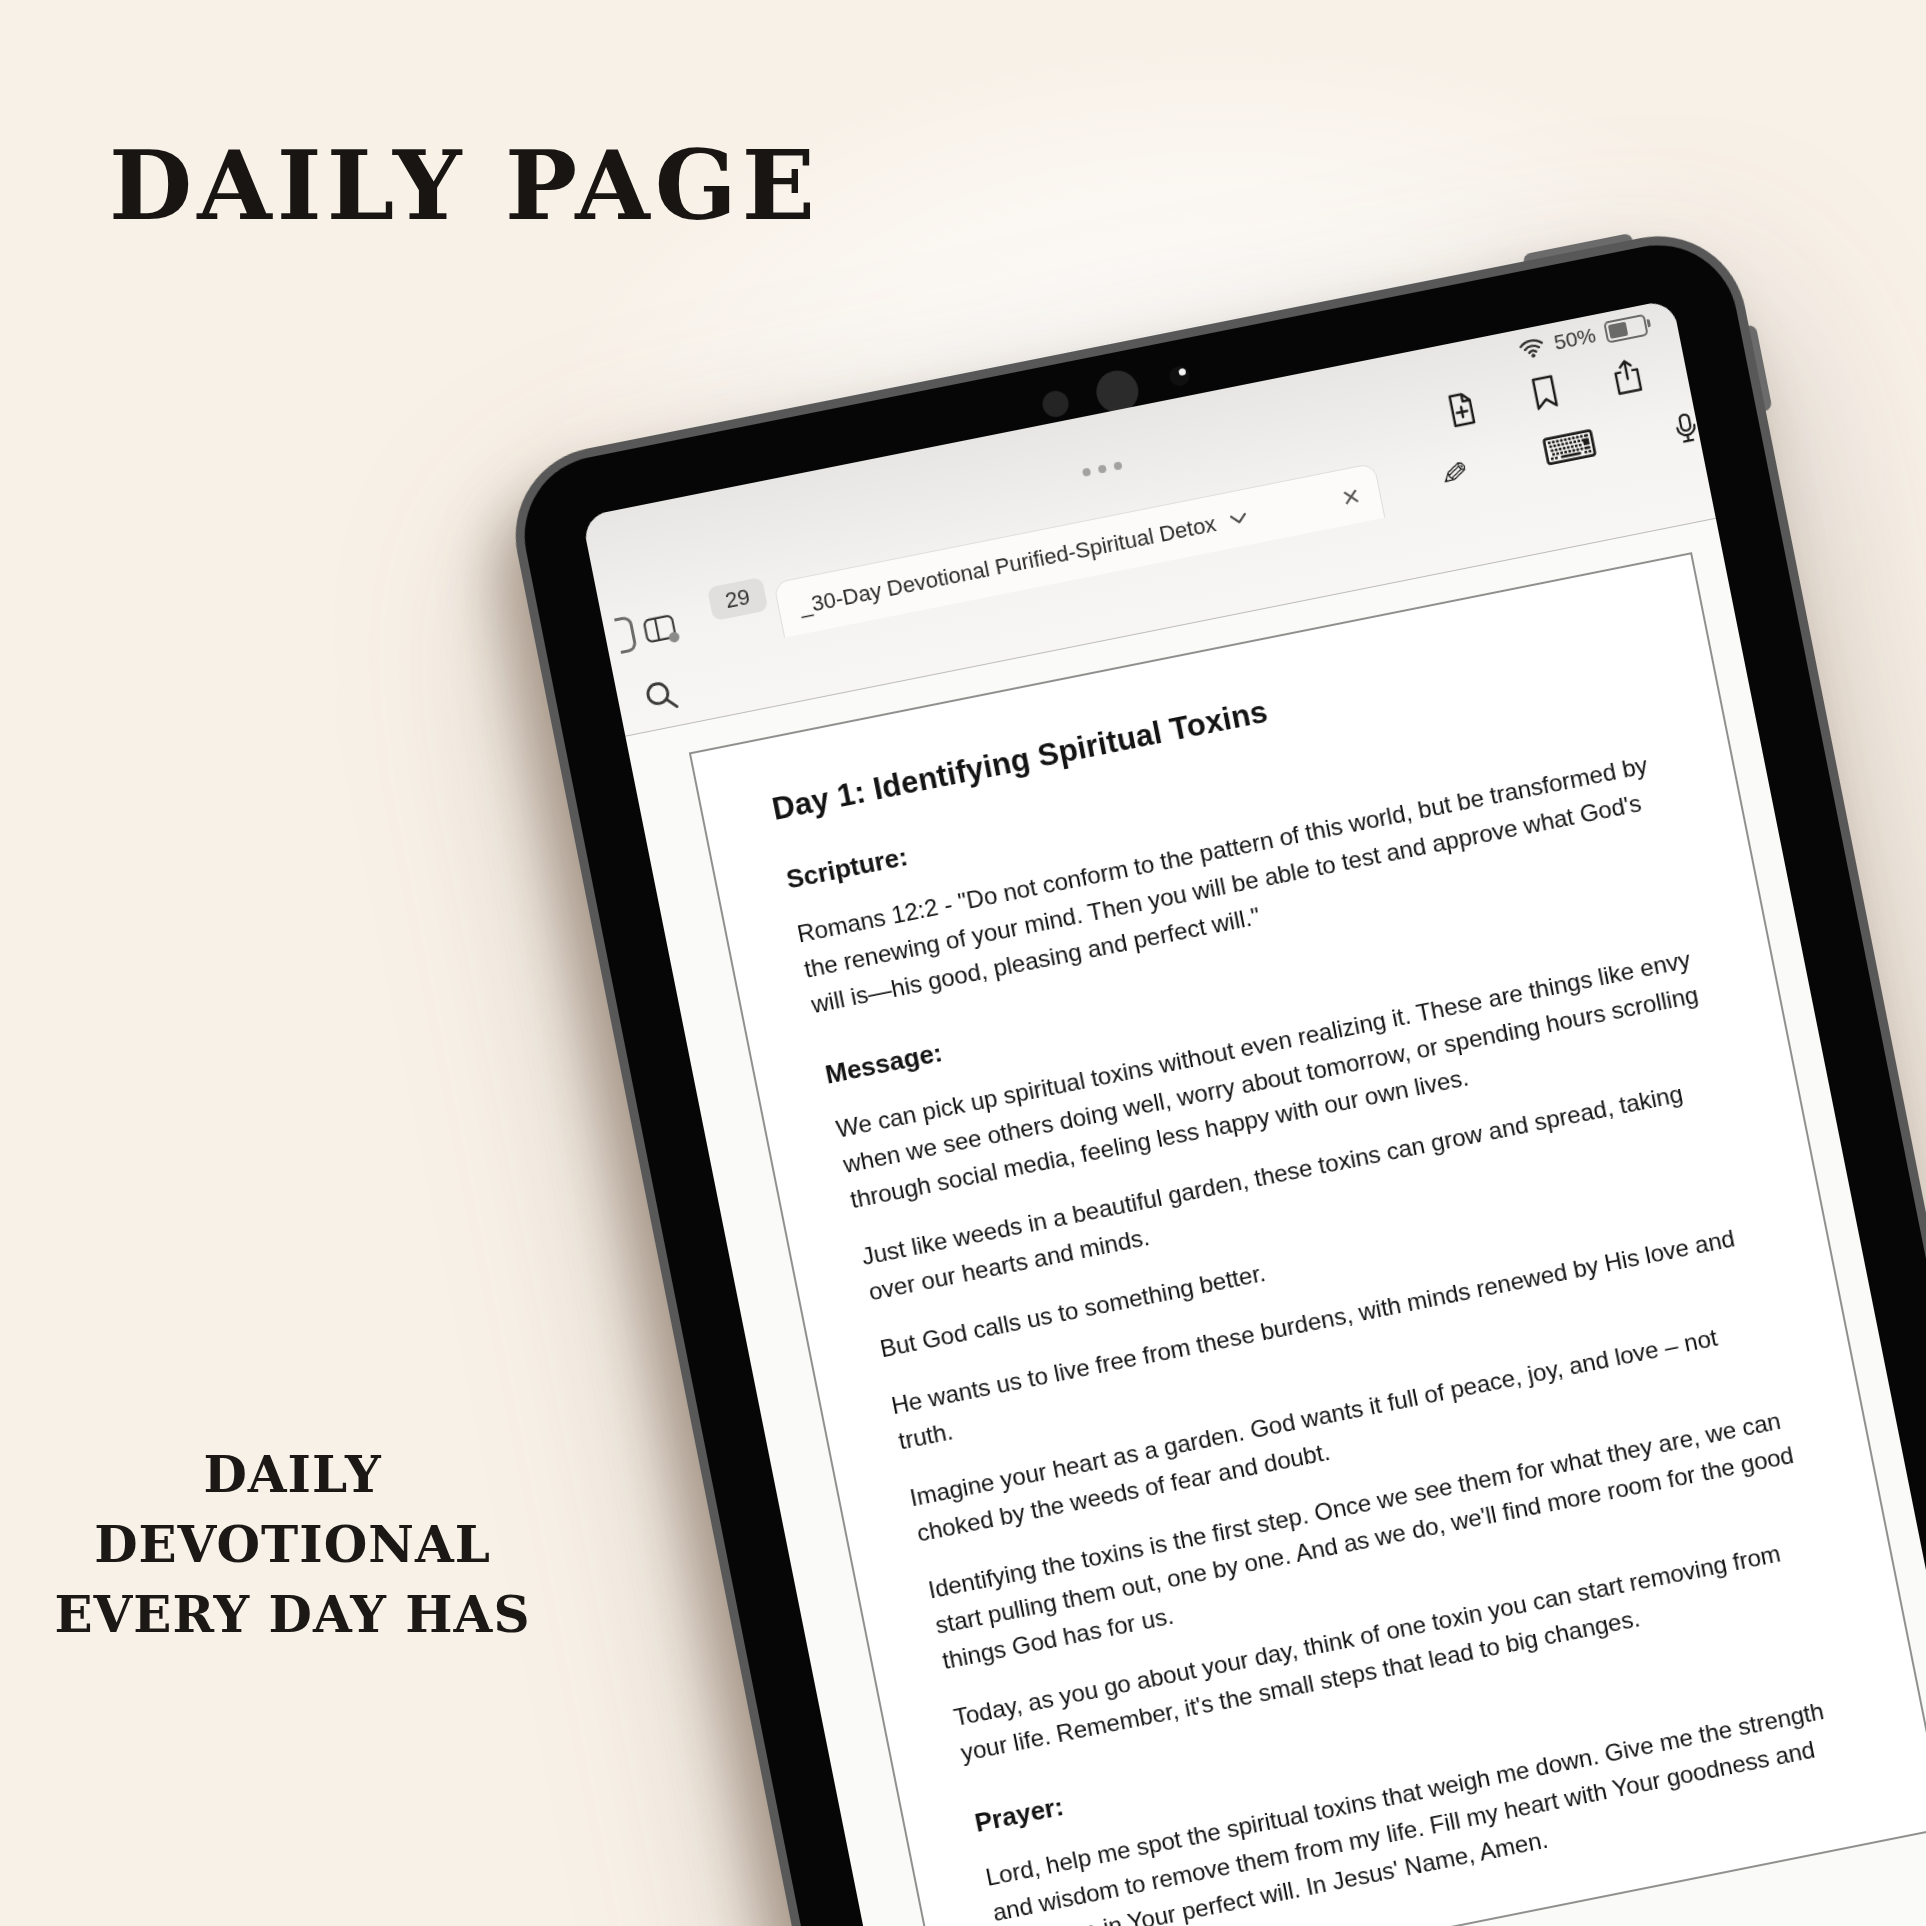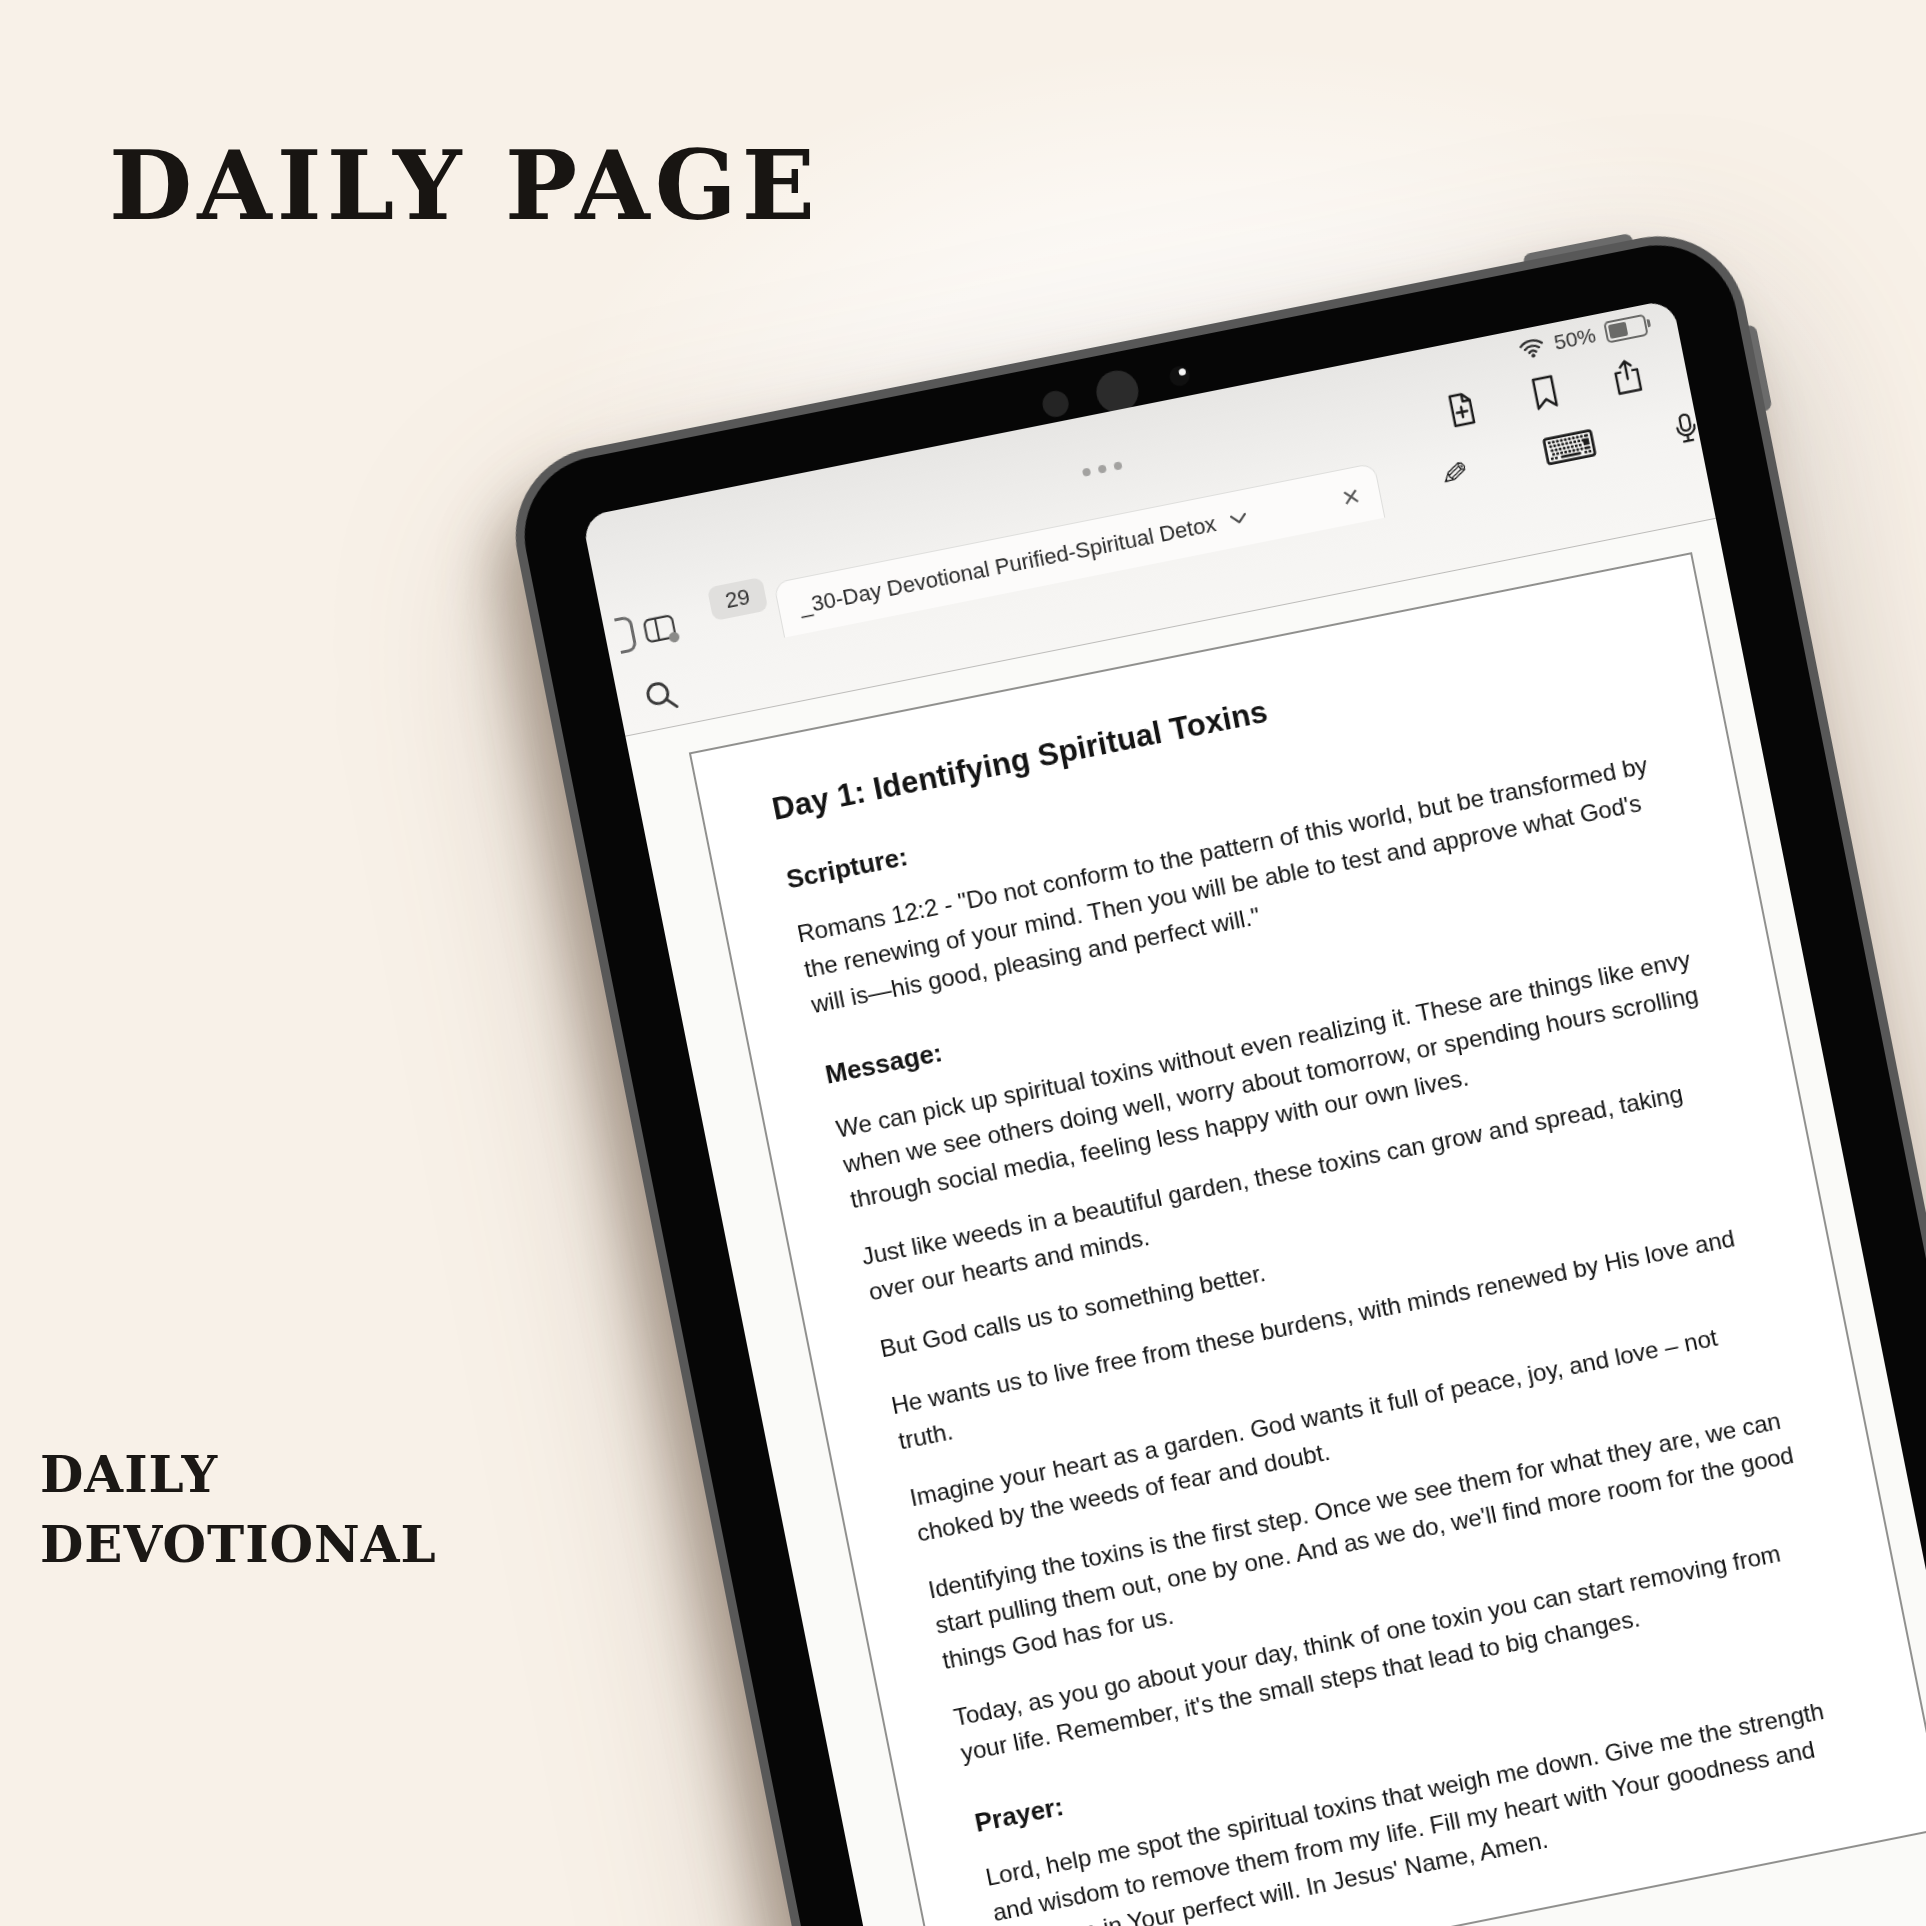--- a/index.html
+++ b/index.html
@@ -5,21 +5,21 @@
   html,body{margin:0;padding:0;background:#f8f1e8;}
   .canvas{position:relative;width:1927px;height:1927px;overflow:hidden;
           background:#f8f1e8;font-family:"Liberation Sans",sans-serif;margin-top:30px;}
   .glow{position:absolute;left:554px;top:20px;width:1337px;height:812px;
         background:radial-gradient(ellipse at center,rgba(255,255,255,.95) 0%,rgba(255,255,255,.55) 40%,rgba(255,255,255,0) 72%);
         pointer-events:none;}
   
   .title{position:absolute;left:109px;top:99px;margin:0;color:#181512;
          font-family:"DejaVu Serif",serif;font-weight:700;font-size:96px;
          letter-spacing:5px;white-space:nowrap;}
-  .caption{position:absolute;left:40px;top:1410px;width:505px;text-align:left;
+  .caption{position:absolute;left:40px;top:1410px;width:505px;text-align:center;
            color:#1b1815;font-family:"DejaVu Serif",serif;font-weight:700;
            font-size:50px;line-height:1.40;letter-spacing:1px;}
   
   .tablet{position:absolute;left:500px;top:436px;width:1252px;height:1762px;
           transform:rotate(-11.3deg);transform-origin:0 0;
           filter:drop-shadow(-28px 34px 28px rgba(88,66,47,.42)) drop-shadow(6px 69px 89px rgba(88,66,47,.28));}
   .side-btn{position:absolute;background:#6b6b6b;border-radius:8px;}
   .side-btn.top{left:1044px;top:-7px;width:111px;height:16px;}
   .side-btn.right{right:-7px;top:107px;width:16px;height:87px;}
   .frame{position:absolute;inset:0;border-radius:89px;background:#060606;
@@ -75,20 +75,21 @@
 </head>
 <body>
 
 <div class="canvas">
   <div class="glow"></div>
 
   <h1 class="title">DAILY PAGE</h1>
 
   <div class="caption">
     <div>DAILY DEVOTIONAL</div>
+    <div>EVERY DAY HAS</div>
   </div>
 
   <div class="tablet">
     <div class="side-btn top"></div>
     <div class="side-btn right"></div>
 
     <div class="frame">
       <div class="cam cam-a"></div>
       <div class="cam cam-b"></div>
       <div class="cam cam-c">

